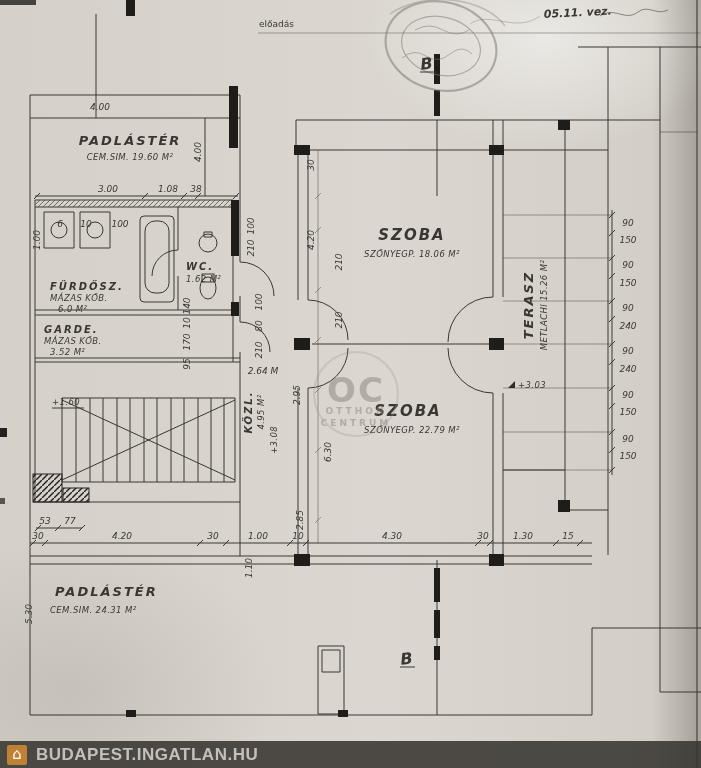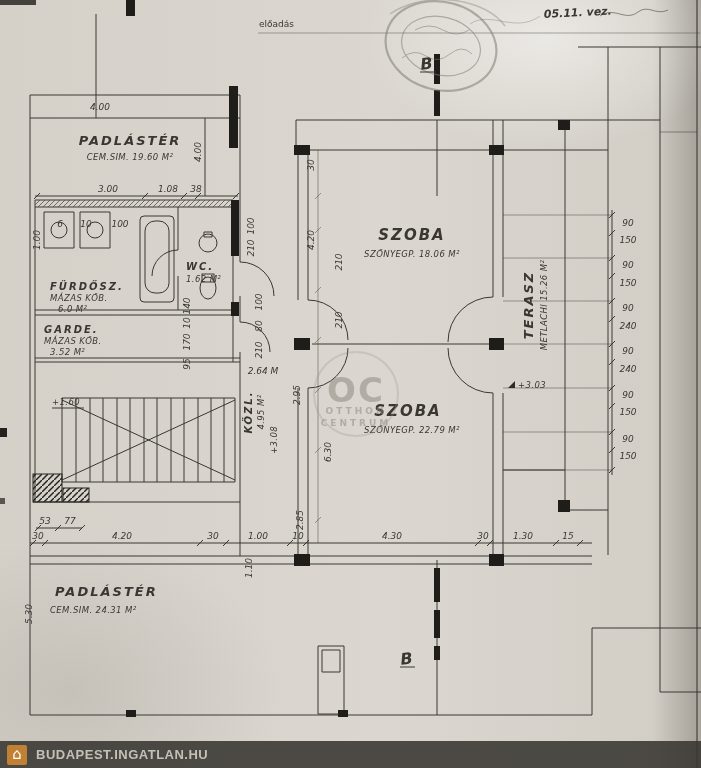--- a/index.html
+++ b/index.html
@@ -28,21 +28,21 @@
     position:absolute;left:0;right:0;bottom:0;height:27px;z-index:5;
     background:var(--footer-bg,rgba(56,54,49,.88));
     display:flex;align-items:center;gap:9px;padding:0 7px;box-sizing:border-box;
   }
   .logo{
     width:20px;height:20px;border-radius:2px;background:var(--logo-orange,#c08134);
     color:#fff;display:flex;align-items:center;justify-content:center;
     font-size:15px;line-height:1;flex:0 0 auto;
   }
   .site{
-    color:var(--footer-text,#c4c0b8);font-weight:bold;font-size:13px;
+    color:var(--footer-text,#c4c0b8);font-weight:bold;font-size:17px;
     letter-spacing:.5px;font-family:"Liberation Sans",sans-serif;
   }
 </style>
 </head>
 <body>
 
 <div class="stage">
 
 <svg width="701" height="768" viewBox="0 0 701 768">
   <defs>

